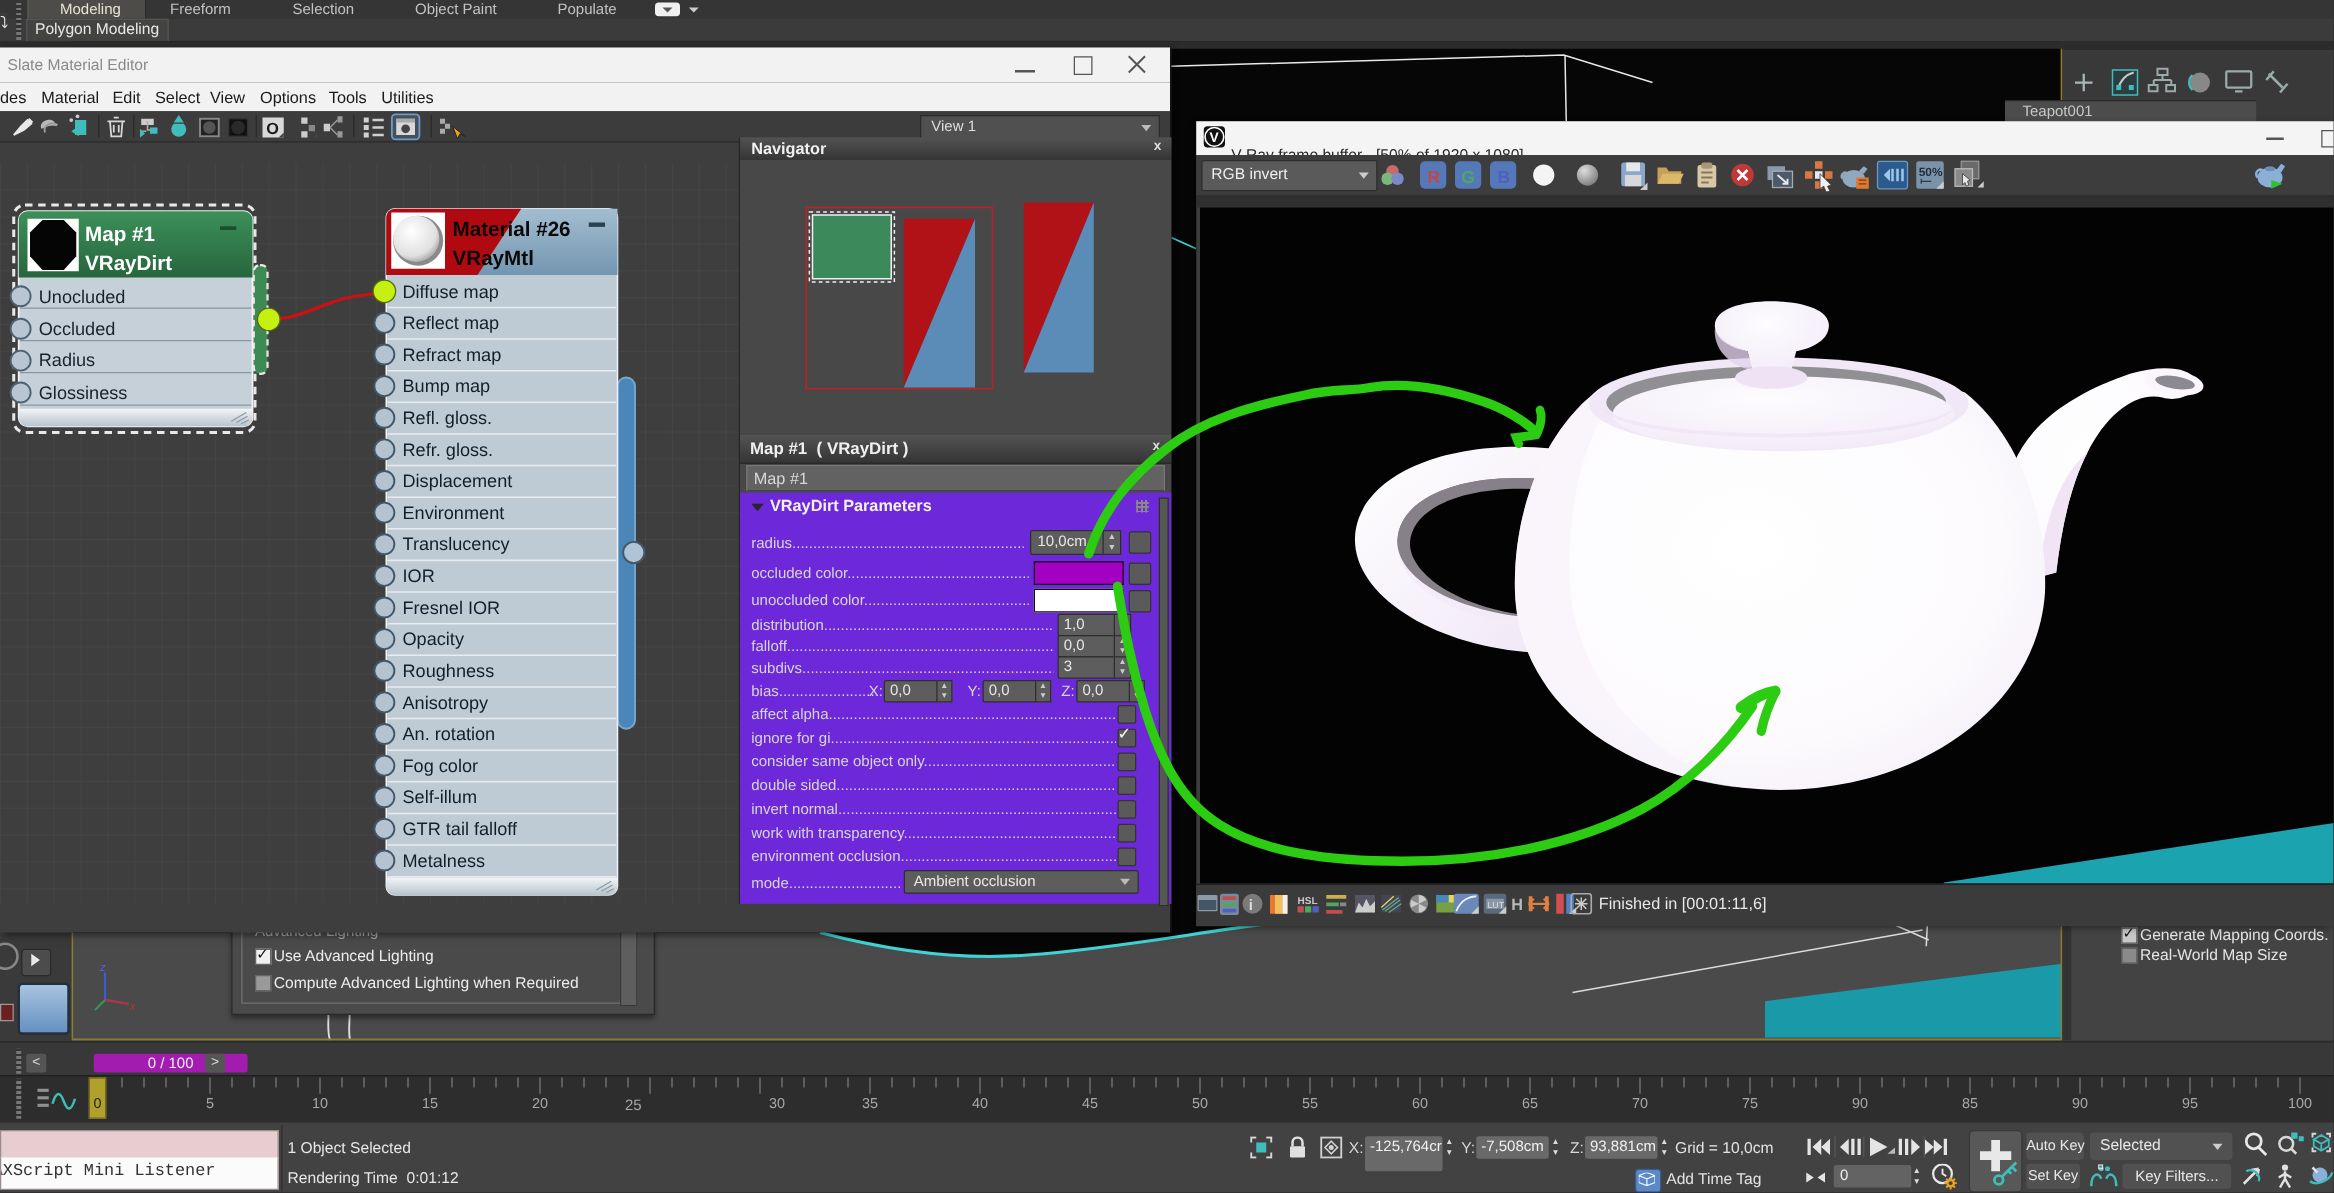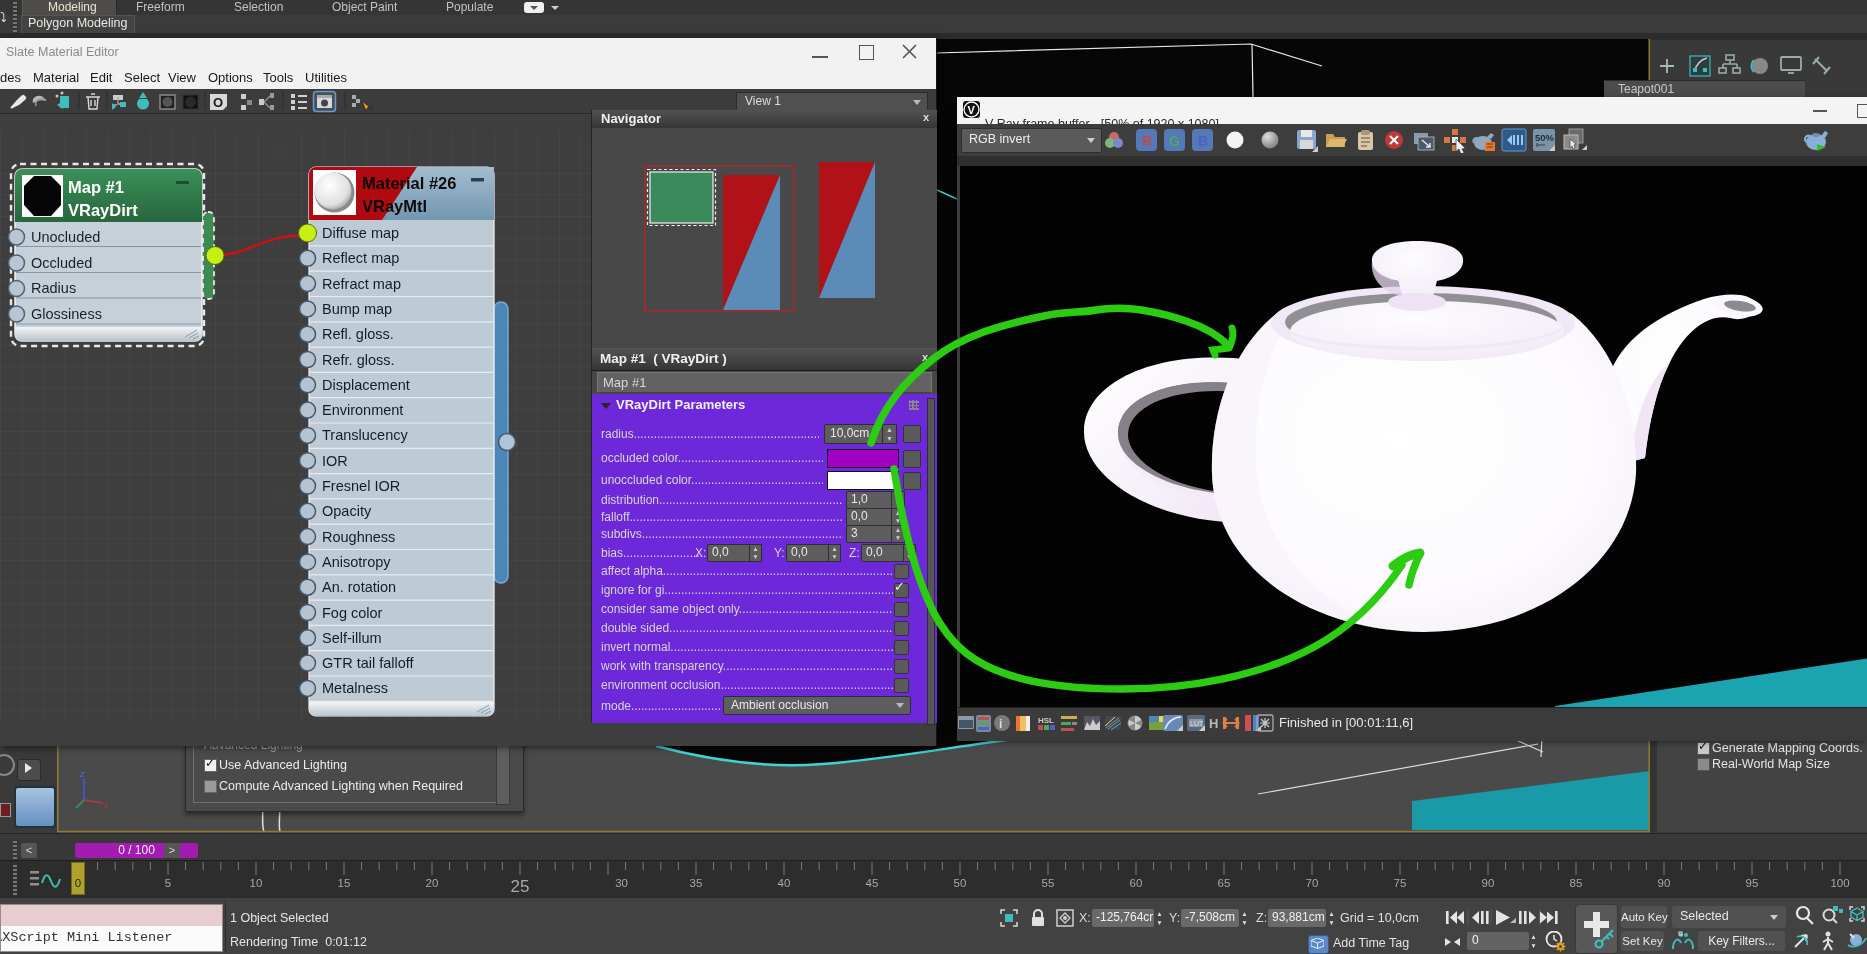--- a/index.html
+++ b/index.html
@@ -762,21 +762,21 @@
         <path d="M1804.8,1 V9"></path>
         <path d="M1822.4,1 V9"></path>
         <path d="M1840.0,1 V14"></path>
       </g>
     </svg>
   <div class="abs txt" style="left:60px;top:16px;width:40px;text-align:center;font-size:11.5px;color:#a8a8a8;">0</div>
   <div class="abs txt" style="left:148px;top:16px;width:40px;text-align:center;font-size:11.5px;color:#a8a8a8;">5</div>
   <div class="abs txt" style="left:236px;top:16px;width:40px;text-align:center;font-size:11.5px;color:#a8a8a8;">10</div>
   <div class="abs txt" style="left:324px;top:16px;width:40px;text-align:center;font-size:11.5px;color:#a8a8a8;">15</div>
   <div class="abs txt" style="left:412px;top:16px;width:40px;text-align:center;font-size:11.5px;color:#a8a8a8;">20</div>
-  <div class="abs txt" style="left:500px;top:16px;width:40px;text-align:center;font-size:17px;color:#a8a8a8;">25</div>
+  <div class="abs txt" style="left:500px;top:16px;width:40px;font-size:12px;color:#a8a8a8;">25</div>
   <div class="abs txt" style="left:588px;top:16px;width:40px;text-align:right;font-size:11.5px;color:#a8a8a8;">30</div>
   <div class="abs txt" style="left:676px;top:16px;width:40px;text-align:center;font-size:11.5px;color:#a8a8a8;">35</div>
   <div class="abs txt" style="left:764px;top:16px;width:40px;text-align:center;font-size:11.5px;color:#a8a8a8;">40</div>
   <div class="abs txt" style="left:852px;top:16px;width:40px;text-align:center;font-size:11.5px;color:#a8a8a8;">45</div>
   <div class="abs txt" style="left:940px;top:16px;width:40px;text-align:center;font-size:11.5px;color:#a8a8a8;">50</div>
   <div class="abs txt" style="left:1028px;top:16px;width:40px;text-align:center;font-size:11.5px;color:#a8a8a8;">55</div>
   <div class="abs txt" style="left:1116px;top:16px;width:40px;text-align:center;font-size:11.5px;color:#a8a8a8;">60</div>
   <div class="abs txt" style="left:1204px;top:16px;width:40px;text-align:center;font-size:11.5px;color:#a8a8a8;">65</div>
   <div class="abs txt" style="left:1292px;top:16px;width:40px;text-align:center;font-size:11.5px;color:#a8a8a8;">70</div>
   <div class="abs txt" style="left:1380px;top:16px;width:40px;text-align:center;font-size:11.5px;color:#a8a8a8;">75</div>
@@ -807,21 +807,21 @@
         <rect x="1" y="8" width="12" height="9" rx="1" fill="#e0e0e0"></rect>
         <path d="M3,8 V5 a4,4 0 0,1 8,0 V8" stroke="#e0e0e0" stroke-width="2" fill="none"></path>
       </g>
     <g transform="translate(56,0)">
         <rect x="1" y="1" width="16" height="16" fill="none" stroke="#d0d0d0" stroke-width="1.5"></rect>
         <path d="M9,4 L14,9 L9,14 L4,9 Z" fill="none" stroke="#d0d0d0" stroke-width="1.3"></path>
         <circle cx="9" cy="9" r="2" fill="#d0d0d0"></circle>
       </g>
   </svg>
   <span class="abs txt" style="left:1079px;top:13px;font-size:12.5px;color:#dadada;">X:</span>
-  <div class="abs" style="left:1092px;top:11px;width:62px;height:18px;background:#696969;border-radius:2px;overflow:hidden;">
+  <div class="abs" style="left:1092px;top:11px;width:62px;height:28px;background:#696969;border-radius:2px;overflow:hidden;">
       <span class="abs txt" style="left:4px;top:1px;font-size:12px;color:#f0f0f0;">-125,764cr</span>
     </div>
   <div class="abs" style="left:1155px;top:11px;width:9px;height:18px;font-size:6.5px;color:#ddd;text-align:center;line-height:9px;">▲<br>▼</div>
   <span class="abs txt" style="left:1169px;top:13px;font-size:12.5px;color:#dadada;">Y:</span>
   <div class="abs" style="left:1181px;top:11px;width:58px;height:18px;background:#696969;border-radius:2px;overflow:hidden;">
       <span class="abs txt" style="left:4px;top:1px;font-size:12px;color:#f0f0f0;">-7,508cm</span>
     </div>
   <div class="abs" style="left:1240px;top:11px;width:9px;height:18px;font-size:6.5px;color:#ddd;text-align:center;line-height:9px;">▲<br>▼</div>
   <span class="abs txt" style="left:1256px;top:13px;font-size:12.5px;color:#dadada;">Z:</span>
   <div class="abs" style="left:1268px;top:11px;width:58px;height:18px;background:#696969;border-radius:2px;overflow:hidden;">

